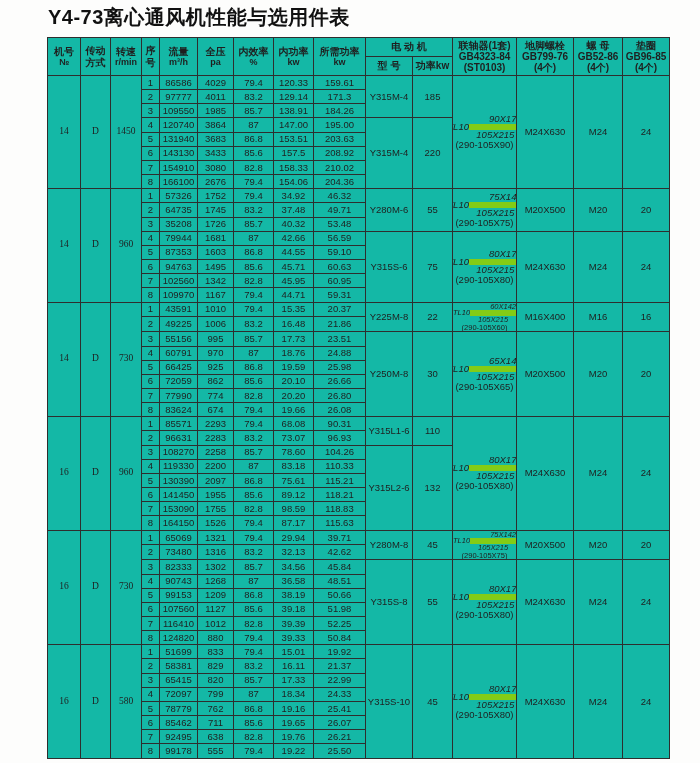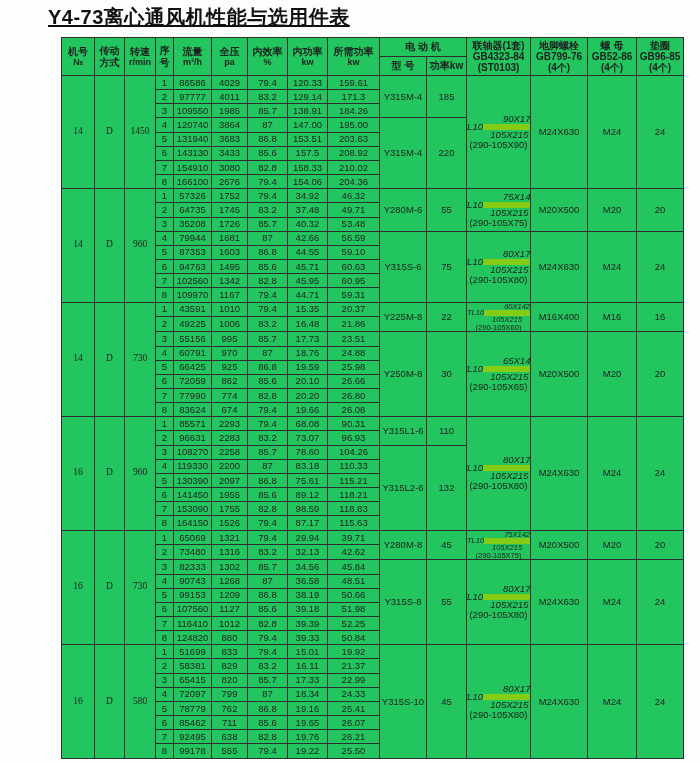--- a/index.html
+++ b/index.html
@@ -5,27 +5,26 @@
   html,body { margin:0; padding:0; }
   body {
     width:700px; height:763px; background:#fdfdfc; overflow:hidden;
     font-family:"Liberation Sans","DejaVu Sans",sans-serif; color:#1f1f1f;
     position:relative;
   }
   .page-title {
     position:absolute; left:48px; top:4px; margin:0;
     font-size:20px; font-weight:bold; color:#111; letter-spacing:0.5px;
     white-space:nowrap;
-    text-decoration:underline;
   }
   table.perf {
-    position:absolute; left:61px; top:37px;
+    position:absolute; left:47px; top:37px;
     width:570px; height:722px;
     border-collapse:collapse; table-layout:fixed;
-    background:#22c55e;
+    background:#14b8a6;
   }
   .perf th, .perf td {
     border:1px solid #2e2e2e; padding:0; text-align:center; vertical-align:middle;
     overflow:hidden;
   }
   .perf thead tr.h1 { height:19px; }
   .perf thead tr.h2 { height:19px; }
   .perf th { font-weight:bold; font-size:10px; line-height:1.15; }
   .perf th .sub { font-size:9px; font-weight:bold; }
   .perf th .gb { font-size:10px; font-weight:bold; line-height:1.1; }

